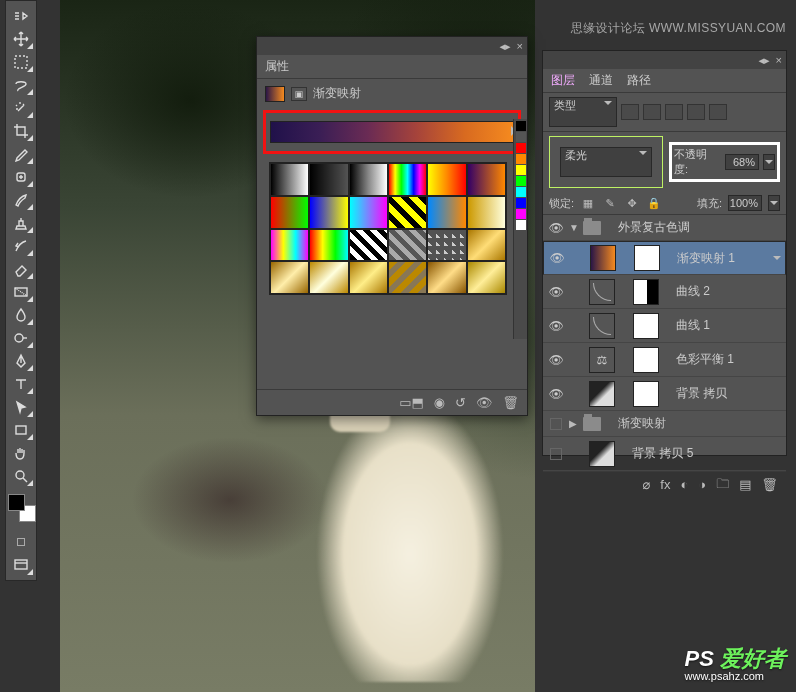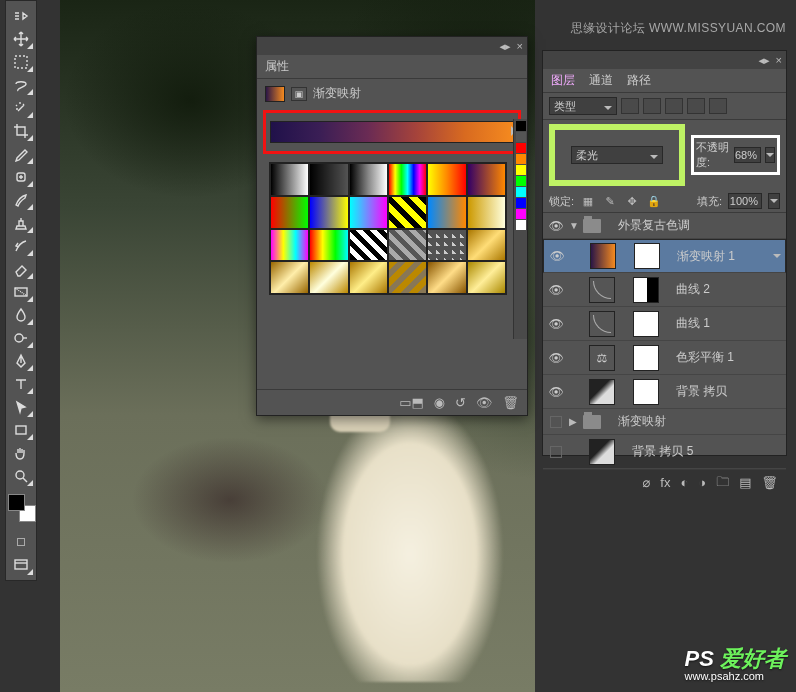--- a/index.html
+++ b/index.html
@@ -46,25 +46,25 @@
 .props-foot span{color:#bbb;cursor:pointer;font-size:13px}
 
 
 .layers{position:absolute;left:542px;top:50px;width:245px;height:406px;background:#535353;border:1px solid #222}
 .lhead{height:18px;background:#434343;display:flex;justify-content:flex-end;align-items:center;gap:6px;padding:0 4px}
 .lhead span{color:#bbb;font-size:11px;cursor:pointer}
 .tabs{height:24px;display:flex;align-items:center;gap:14px;padding:0 8px;border-bottom:1px solid #3a3a3a}
 .tabs span{font-size:12px;cursor:pointer}
 .tabs .active{color:#f0abfc}
 .filter-row{display:flex;align-items:center;gap:4px;padding:4px 6px;border-bottom:1px solid #3a3a3a}
-.sel{flex:0 0 68px;height:18px;background:#404040;border:1px solid #282828;display:flex;align-items:flex-end;justify-content:space-between;padding:0 4px;font-size:11px}
+.sel{flex:0 0 68px;height:30px;background:#404040;border:1px solid #282828;display:flex;align-items:flex-start;justify-content:space-between;padding:0 4px;font-size:11px}
 .sel::after{content:"";border:4px solid transparent;border-top-color:#bbb;margin-top:3px}
 .fico{width:18px;height:16px;background:#4a4a4a;border:1px solid #333}
 .blend-row{display:flex;align-items:center;padding:4px 6px;gap:6px}
-.greenbox{border:6px solid #bef264;padding:16px;flex:0 0 auto}
+.greenbox{border:1px solid #bef264;padding:10px;flex:0 0 auto}
 .greenbox .sel{width:92px}
 .whitebox{border:3px solid #fff;padding:2px;display:flex;align-items:center;gap:4px}
 .lbl{font-size:11px}
 .pct{width:34px;height:16px;background:#404040;border:1px solid #282828;display:flex;align-items:center;justify-content:flex-end;padding-right:3px;font-size:11px}
 .arrow-btn{width:12px;height:16px;background:#404040;border:1px solid #282828;display:flex;align-items:center;justify-content:center}
 .arrow-btn::after{content:"";border:4px solid transparent;border-top-color:#bbb;margin-top:3px}
 .lock-row{display:flex;align-items:center;padding:3px 6px;gap:6px;border-bottom:1px solid #3a3a3a}
 .lock-row .ic{width:16px;height:14px;color:#bbb;display:flex;align-items:center;justify-content:center;font-size:11px}
 .layer-list{max-height:258px;overflow:hidden}
 .layer{display:flex;align-items:center;height:34px;border-bottom:1px solid #454545;padding:0 4px;gap:4px}

